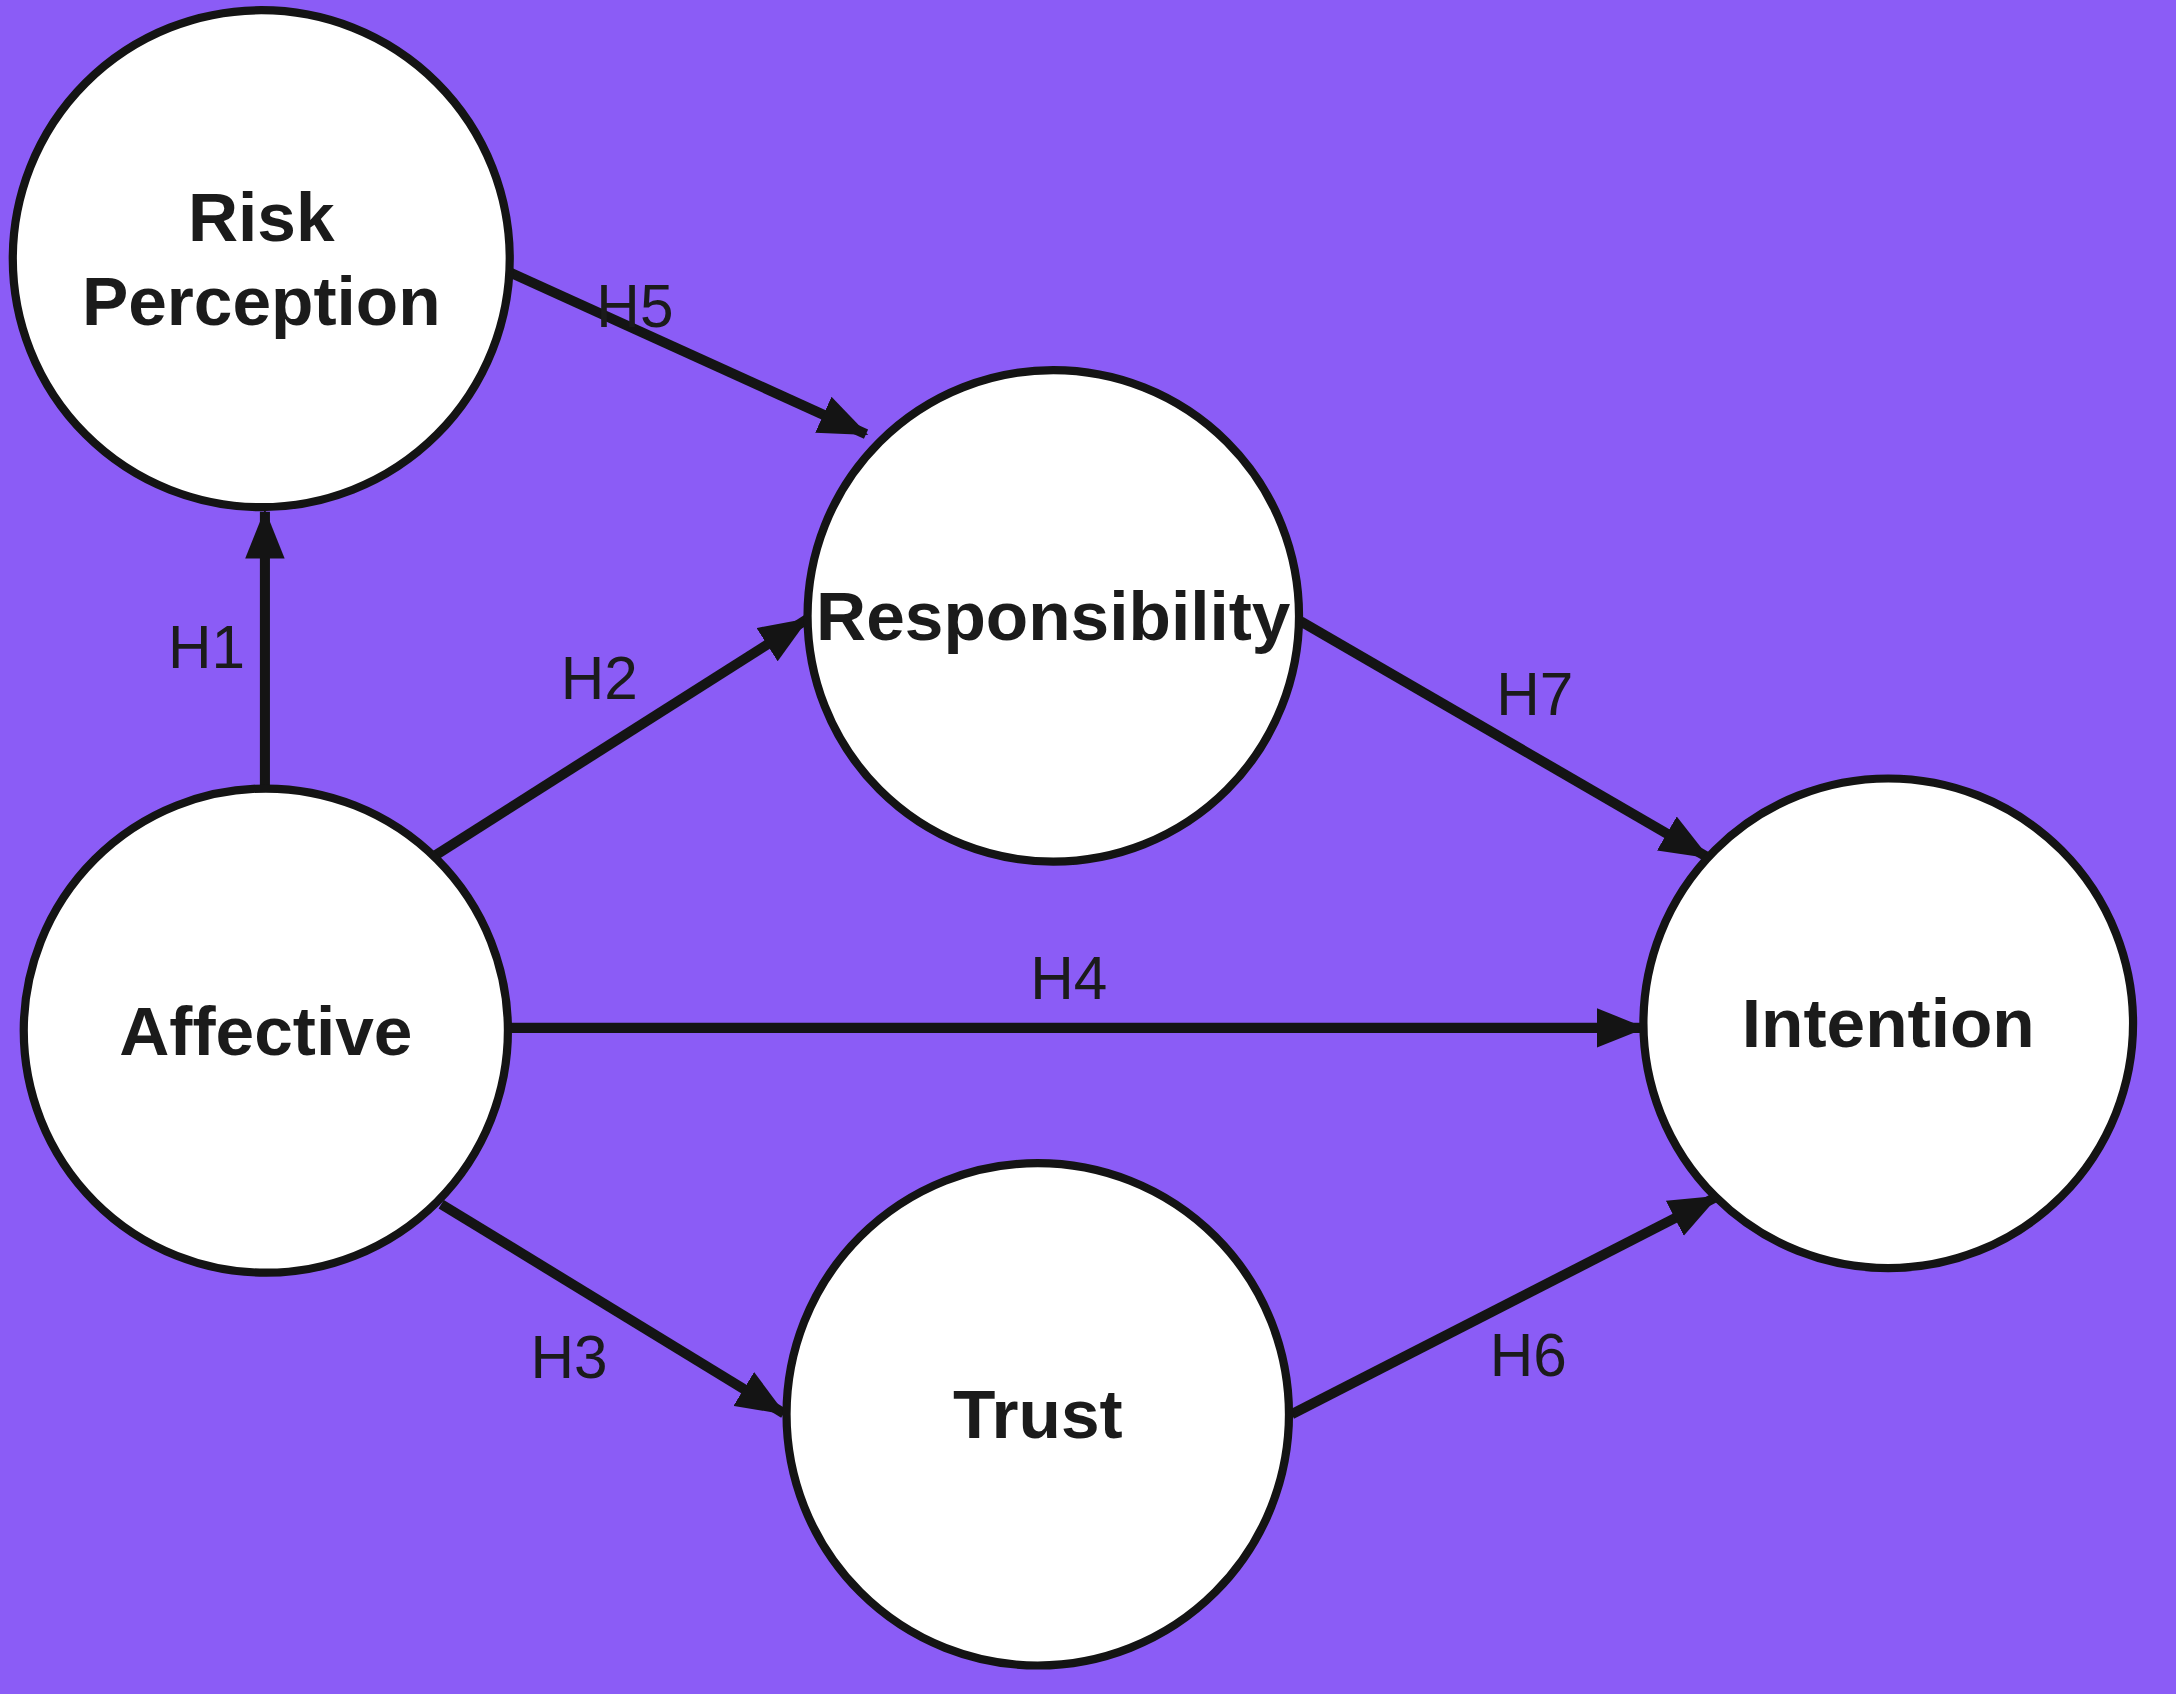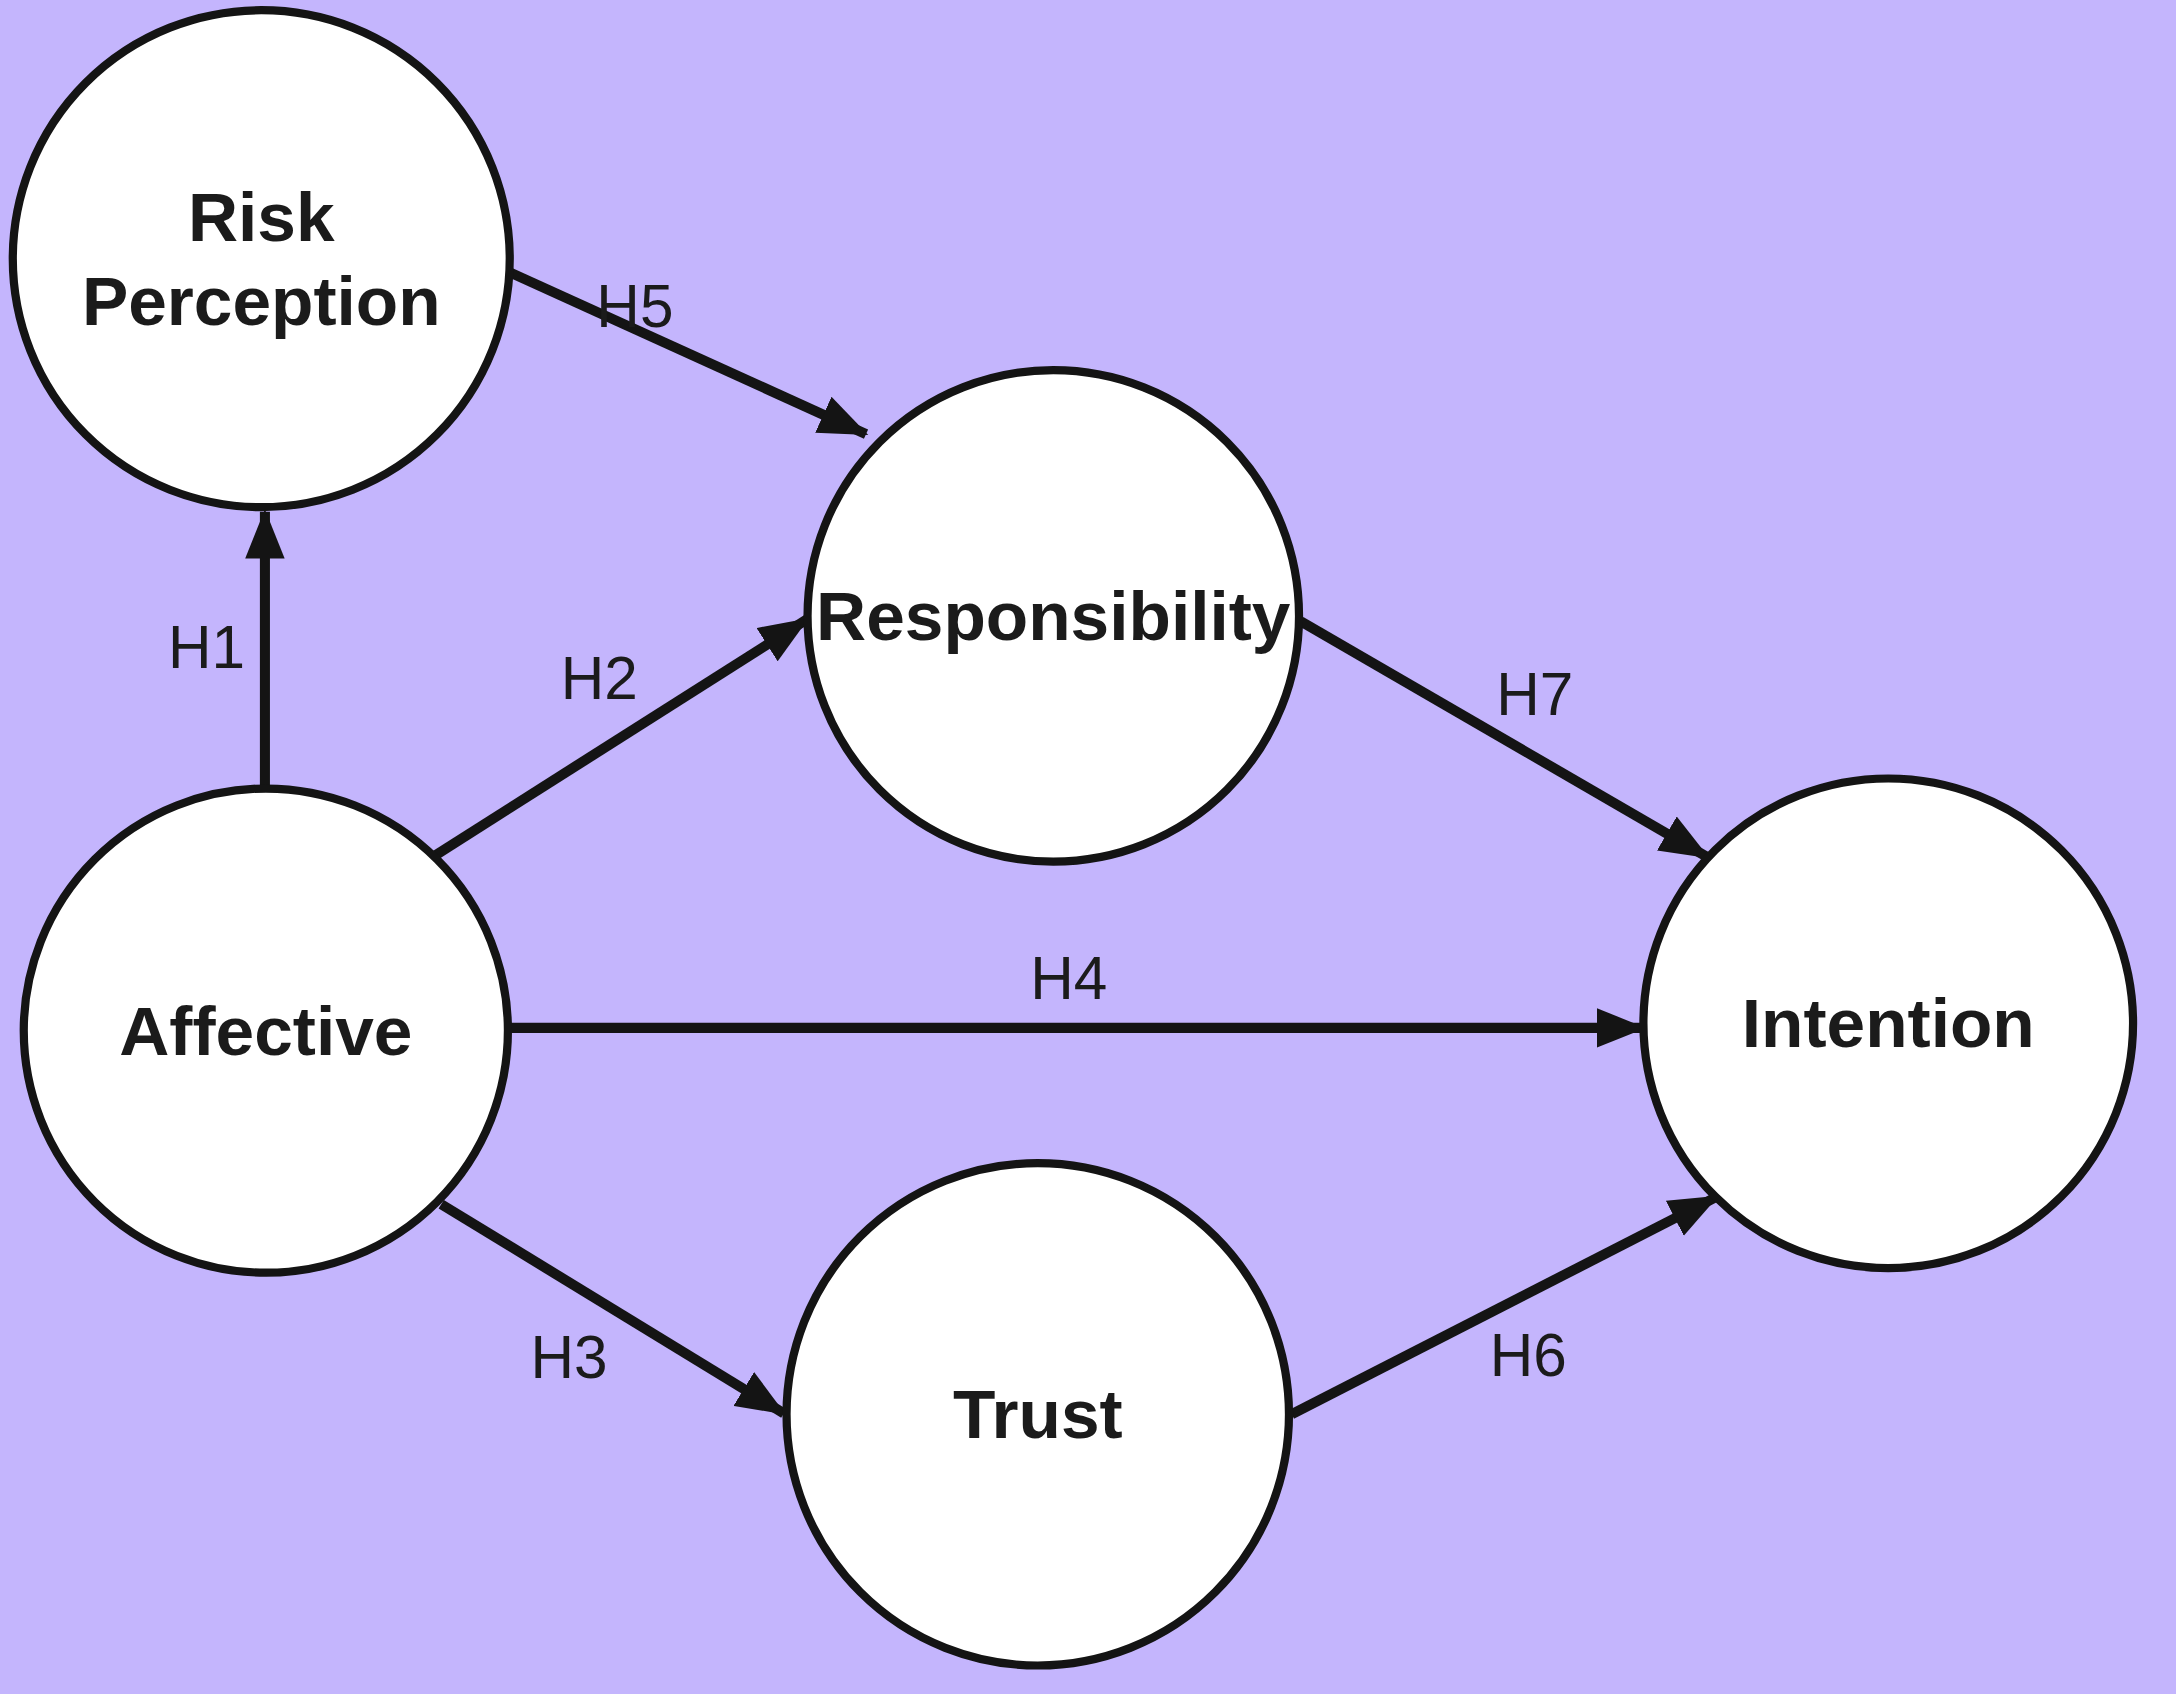--- a/index.html
+++ b/index.html
@@ -3,21 +3,21 @@
 <meta charset="utf-8">
 <style>
   html, body {
     margin: 0;
     padding: 0;
     background: #ffffff;
   }
   .diagram-wrap {
     width: 2176px;
     height: 1694px;
-    background: #c4b5fd;
+    background: #8b5cf6;
     overflow: hidden;
   }
   svg {
     display: block;
     width: 100%;
     height: 100%;
   }
   .node-circle {
     fill: #ffffff;
     stroke: #141414;

